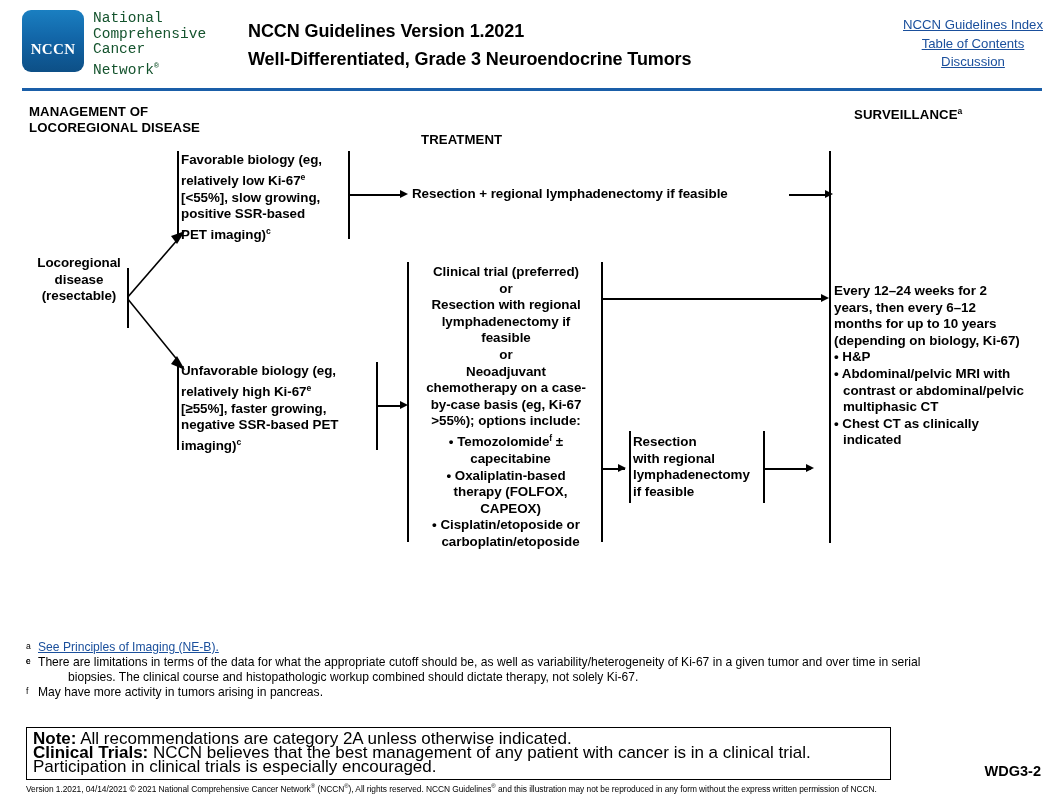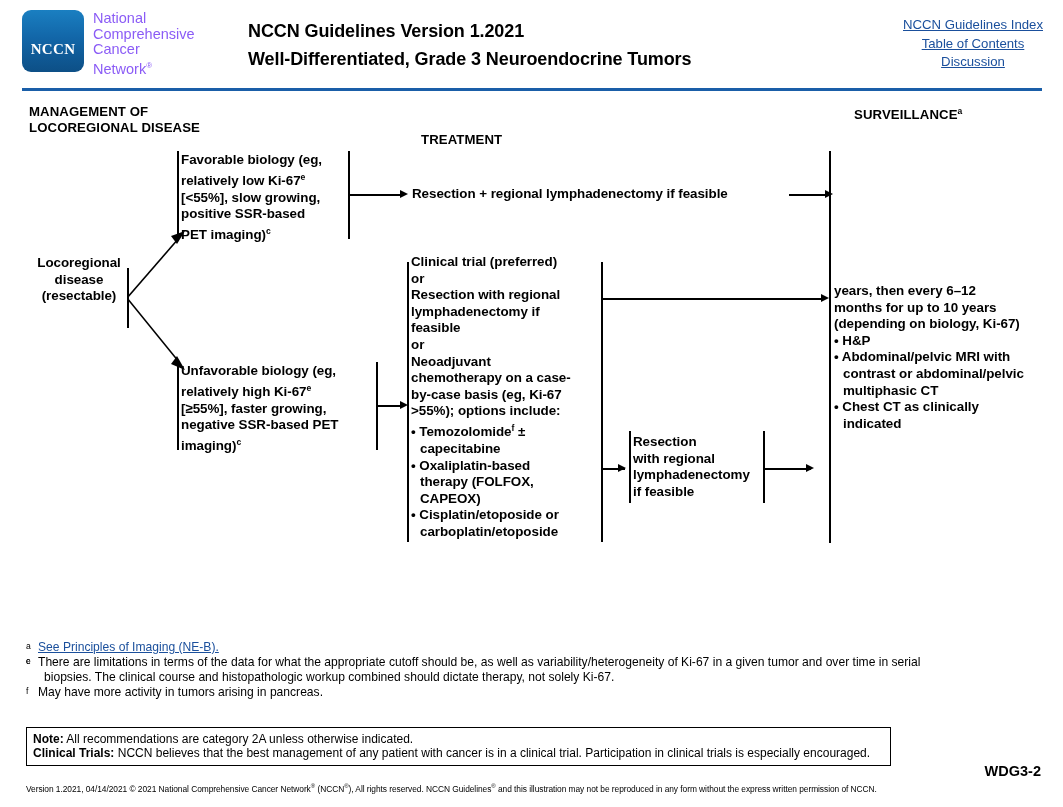--- a/index.html
+++ b/index.html
@@ -48,24 +48,24 @@
     text-align: center;
     color: #ffffff;
     font-weight: bold;
     font-size: 15px;
     letter-spacing: 0.3px;
     font-family: "Liberation Serif", serif;
     margin-top: 16px;
   }
   .logo-words {
     margin-left: 9px;
-    font-family: Liberation Sans, sans-serif;
+    font-family: Liberation Mono, monospace;
     font-size: 14.5px;
     line-height: 15.6px;
-    color: #8b5cf6;
+    color: #14532d;
     padding-top: 1px;
     white-space: nowrap;
   }
   .logo-words sup { font-size: 8px; vertical-align: super; }
 
   .doc-title {
     position: absolute;
     left: 248px; top: 17px;
     font-size: 18px;
     font-weight: bold;
@@ -158,30 +158,30 @@
     color: #000;
   }
   .fn { position: relative; padding-left: 12px; margin-bottom: 0.5px; }
   .fn .mark {
     position: absolute;
     left: 0; top: -1px;
     font-size: 8.6px;
     vertical-align: super;
   }
   .fn a { color: #1a4f9c; text-decoration: underline; cursor: pointer; }
-  .fn .cont { display: block; padding-left: 6px; }
+  .fn .cont { display: block; padding-left: 6px; margin-left: 24px; }
 
   
   .notebox {
     position: absolute;
     left: 26px; top: 727px;
     width: 851px;
     border: 1.4px solid #000;
     padding: 4px 6px 5px 6px;
-    font-size: 12px;
+    font-size: 17px;
     line-height: 14px;
   }
   .notebox b { font-weight: bold; }
 
   
   .footer-line {
     position: absolute;
     left: 26px; top: 781px;
     font-size: 8.4px;
     line-height: 11px;
@@ -283,21 +283,21 @@
       <div class="plain">[≥55%], faster growing,</div>
       <div class="plain">negative SSR-based PET</div>
       <div class="plain"><span>imaging)</span><sup>c</sup></div>
     </div>
     <div class="vbar" style="left:376px; top:362px; height:88px;"></div>
 
     <div class="hline" style="left:376px; top:405px; width:27px;"></div>
     <div class="arrowhead" style="left:400px; top:401px;"></div>
 
     <div class="vbar" style="left:407px; top:262px; height:280px;"></div>
-    <div class="node" id="n-tx" style="left:411px; top:254px; width:190px;">
+    <div class="node" id="n-tx" style="left:411px; top:264px; width:190px;text-align:center;">
       <div class="plain">Clinical trial (preferred)</div>
       <div class="plain">or</div>
       <div class="plain">Resection with regional</div>
       <div class="plain">lymphadenectomy if</div>
       <div class="plain">feasible</div>
       <div class="plain">or</div>
       <div class="plain">Neoadjuvant</div>
       <div class="plain">chemotherapy on a case-</div>
       <div class="plain">by-case basis (eg, Ki-67</div>
       <div class="plain">&gt;55%); options include:</div>
@@ -319,20 +319,21 @@
       <div class="plain">with regional</div>
       <div class="plain">lymphadenectomy</div>
       <div class="plain">if feasible</div>
     </div>
     <div class="vbar" style="left:763px; top:431px; height:72px;"></div>
     <div class="hline" style="left:763px; top:468px; width:48px;"></div>
     <div class="arrowhead" style="left:806px; top:464px;"></div>
 
     <div class="vbar" style="left:829px; top:151px; height:392px;"></div>
     <div class="node" id="n-surv" style="left:834px; top:283px; width:228px;">
+      <div class="plain">Every 12–24 weeks for 2</div>
       <div class="plain">years, then every 6–12</div>
       <div class="plain">months for up to 10 years</div>
       <div class="plain">(depending on biology, Ki-67)</div>
       <div class="li">H&amp;P</div>
       <div class="li"><span>Abdominal/pelvic MRI with</span><br><span>contrast or abdominal/pelvic</span><br><span>multiphasic CT</span></div>
       <div class="li"><span>Chest CT as clinically</span><br><span>indicated</span></div>
     </div>
 
   </div>
 

